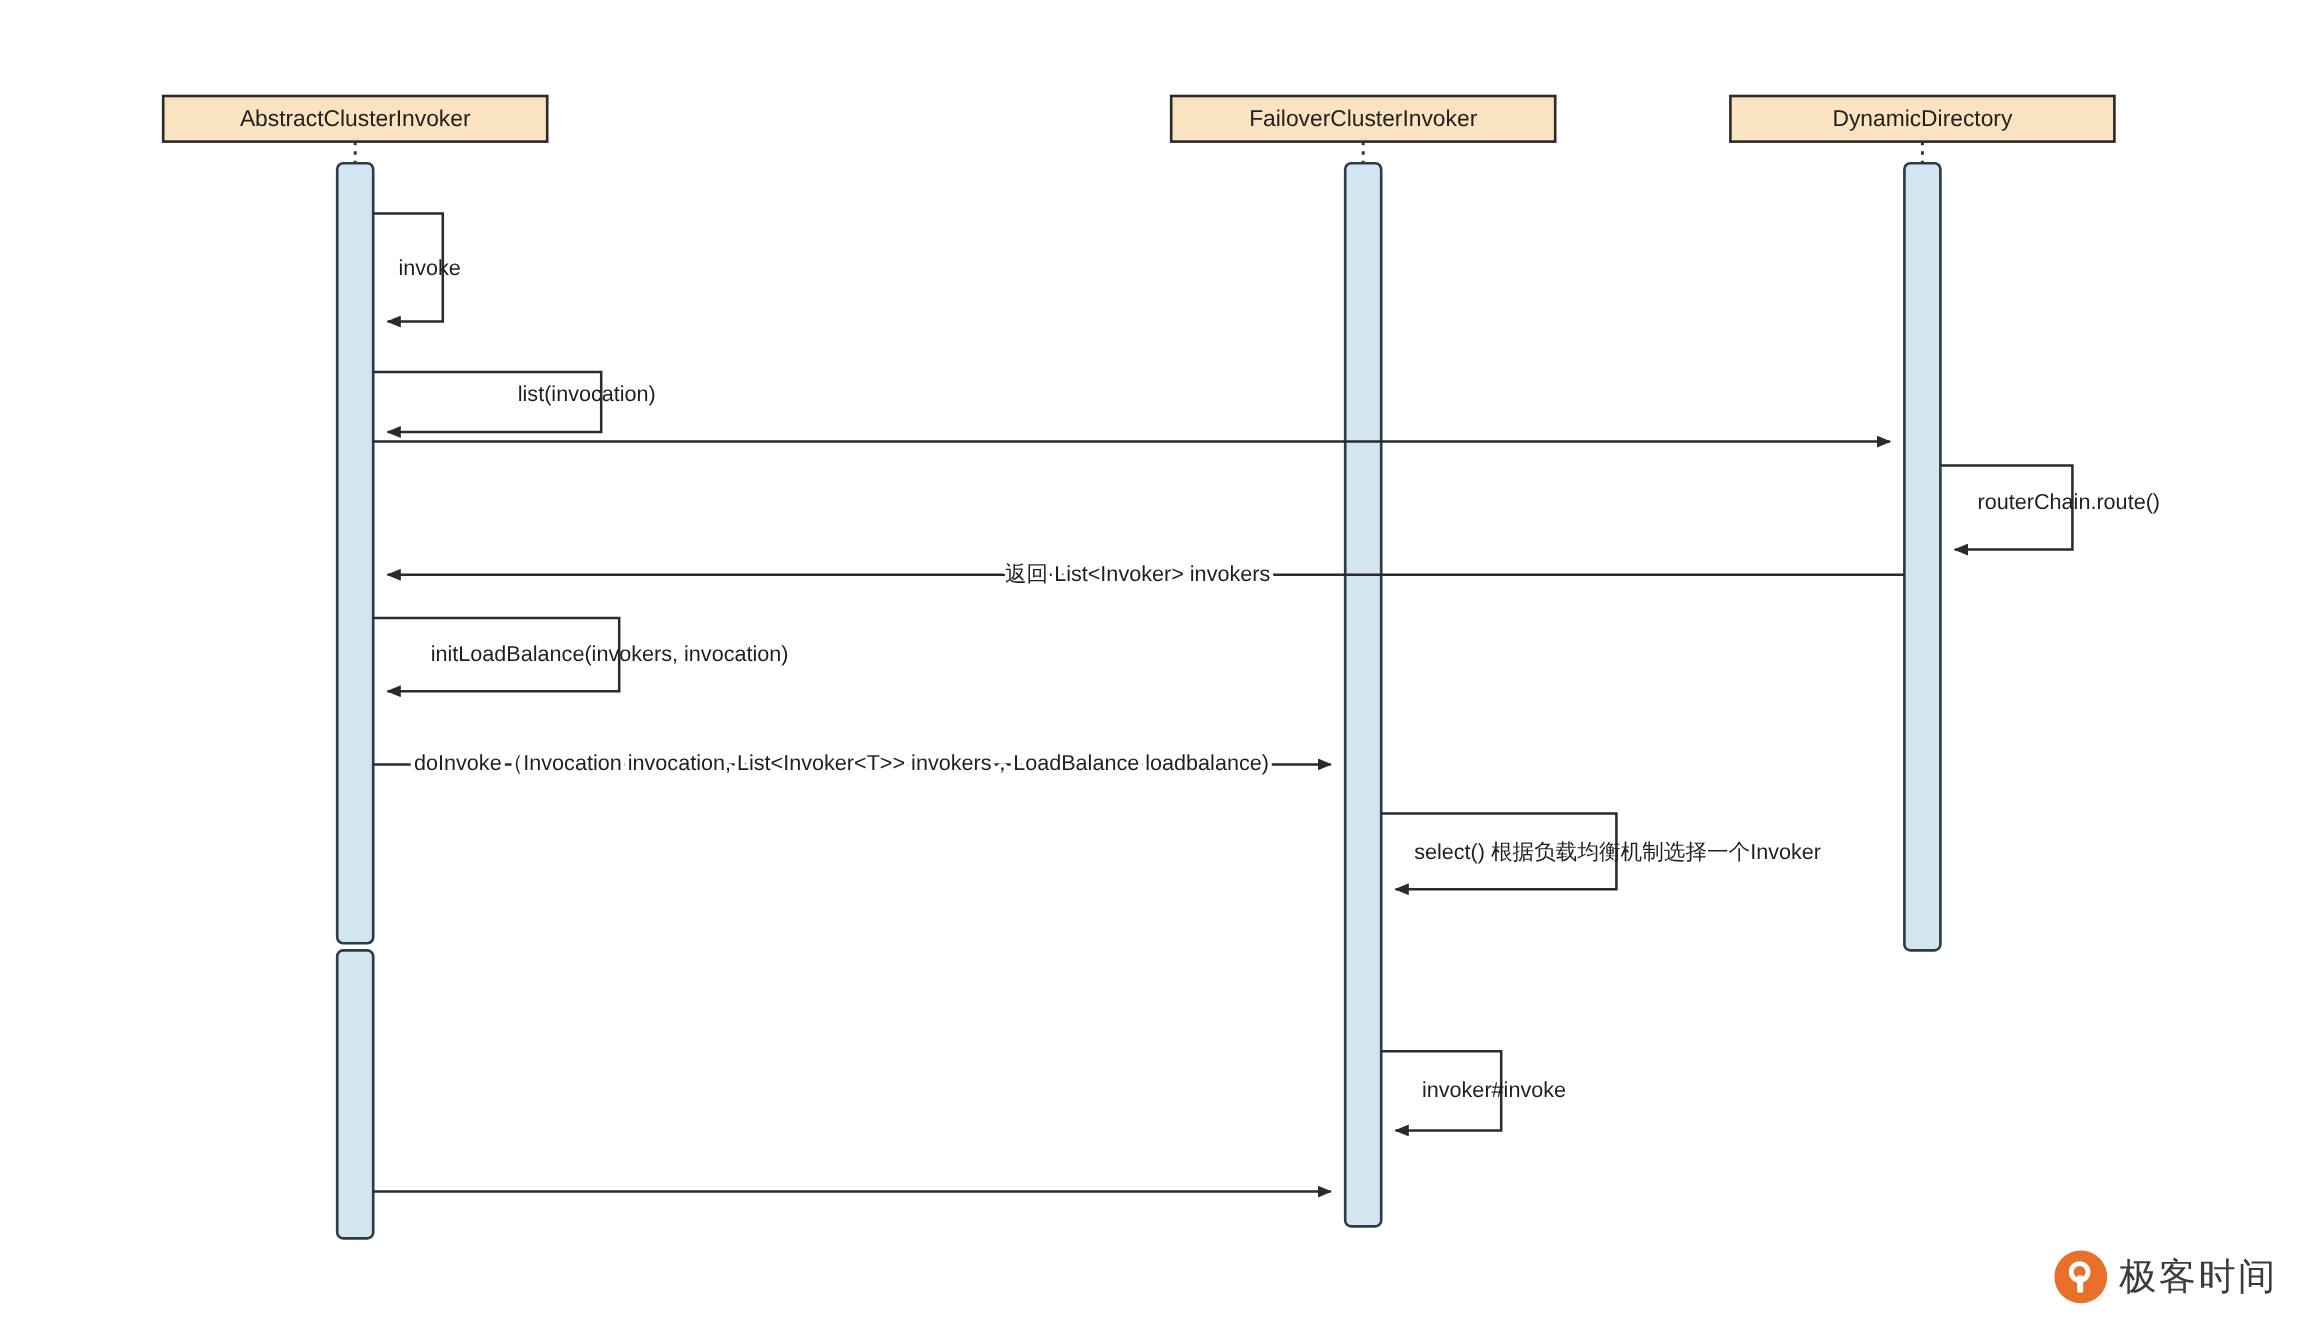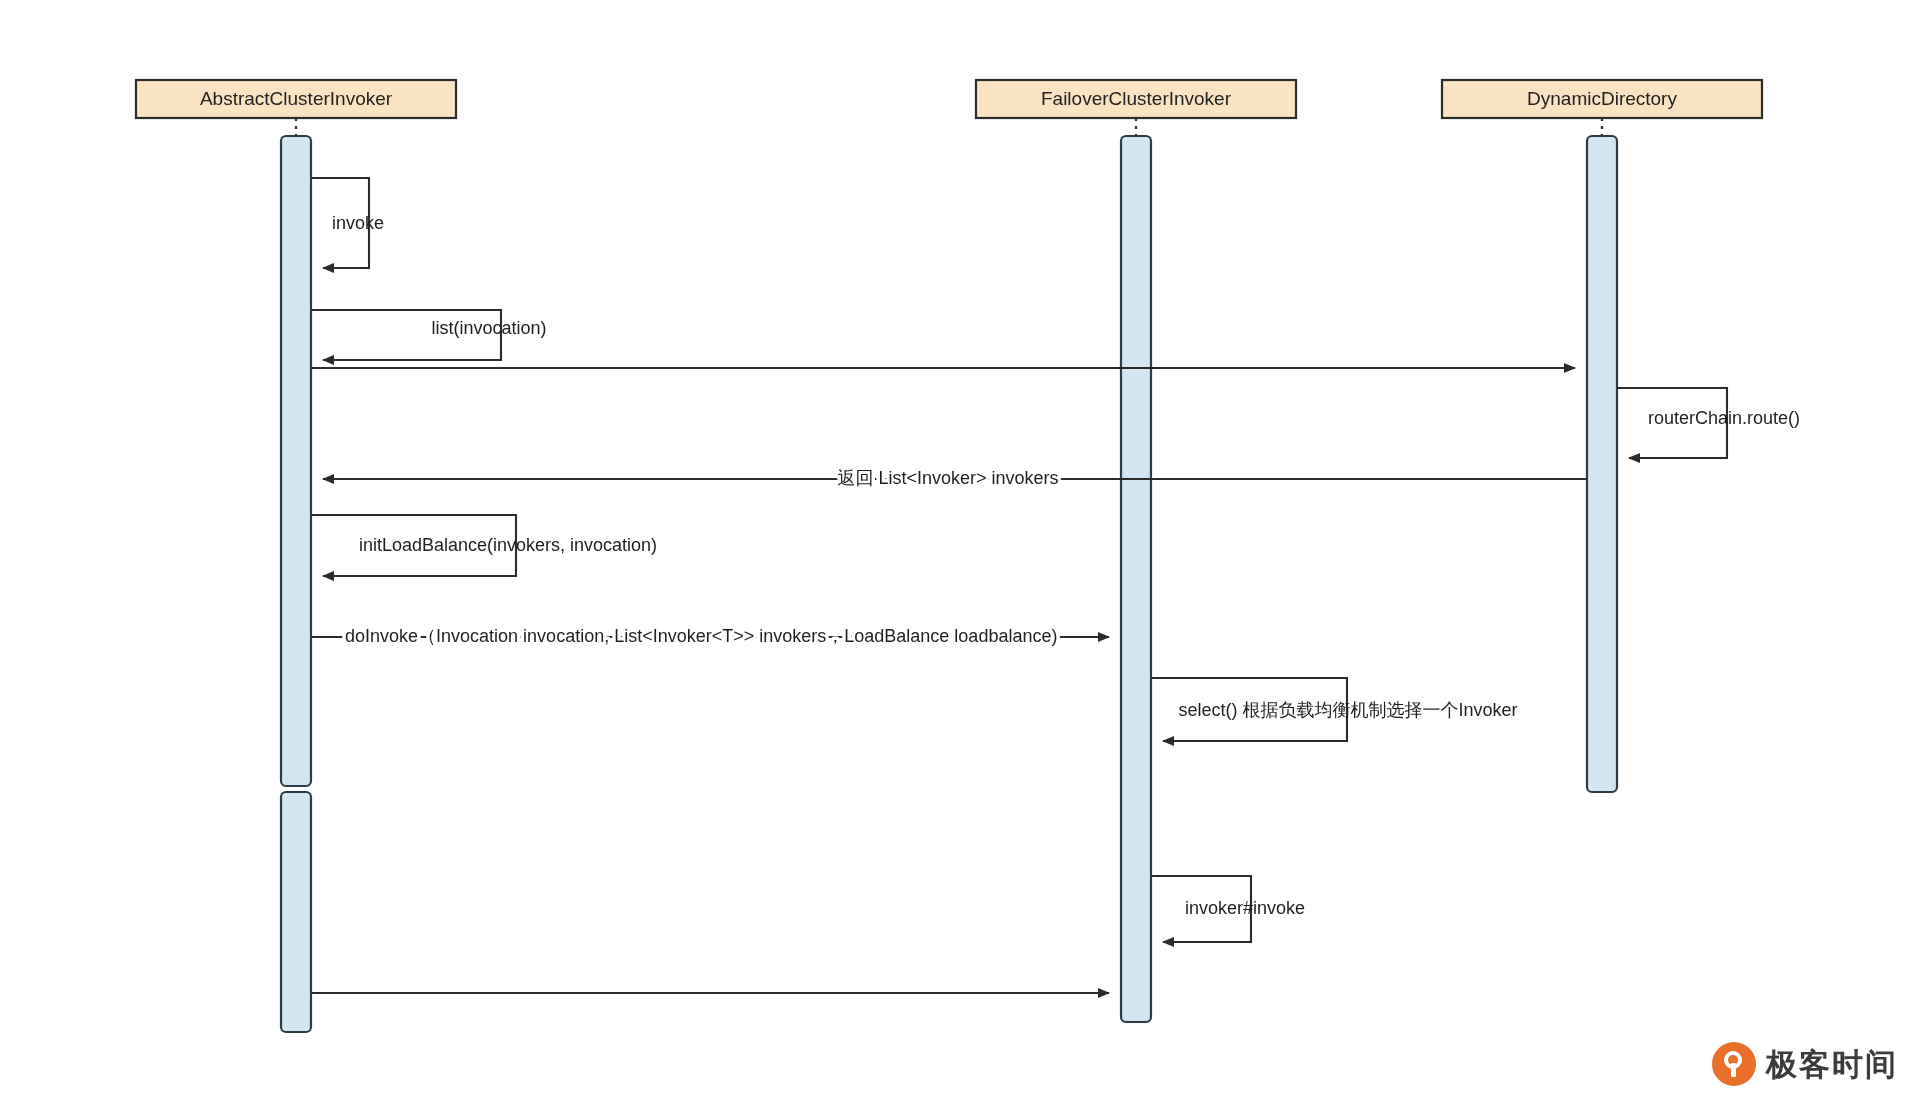--- a/index.html
+++ b/index.html
@@ -93,21 +93,21 @@
     content: "";
     position: absolute;
     left: 19px; top: 21px;
     width: 5px; height: 14px;
     background: #ffffff;
     border-radius: 1px;
   }
   .wm-text {
     font-family: "DejaVu Sans", "Liberation Sans", sans-serif;
     font-size: 31px;
-    font-weight: bold;
+    font-weight: normal;
     color: #3b3b3b;
     letter-spacing: 2px;
     line-height: 1;
   }
 </style>
 </head>
 <body>
 
 <div id="diagram-root">
   <svg class="seq" viewBox="0 0 1920 1104" xmlns="http://www.w3.org/2000/svg">

